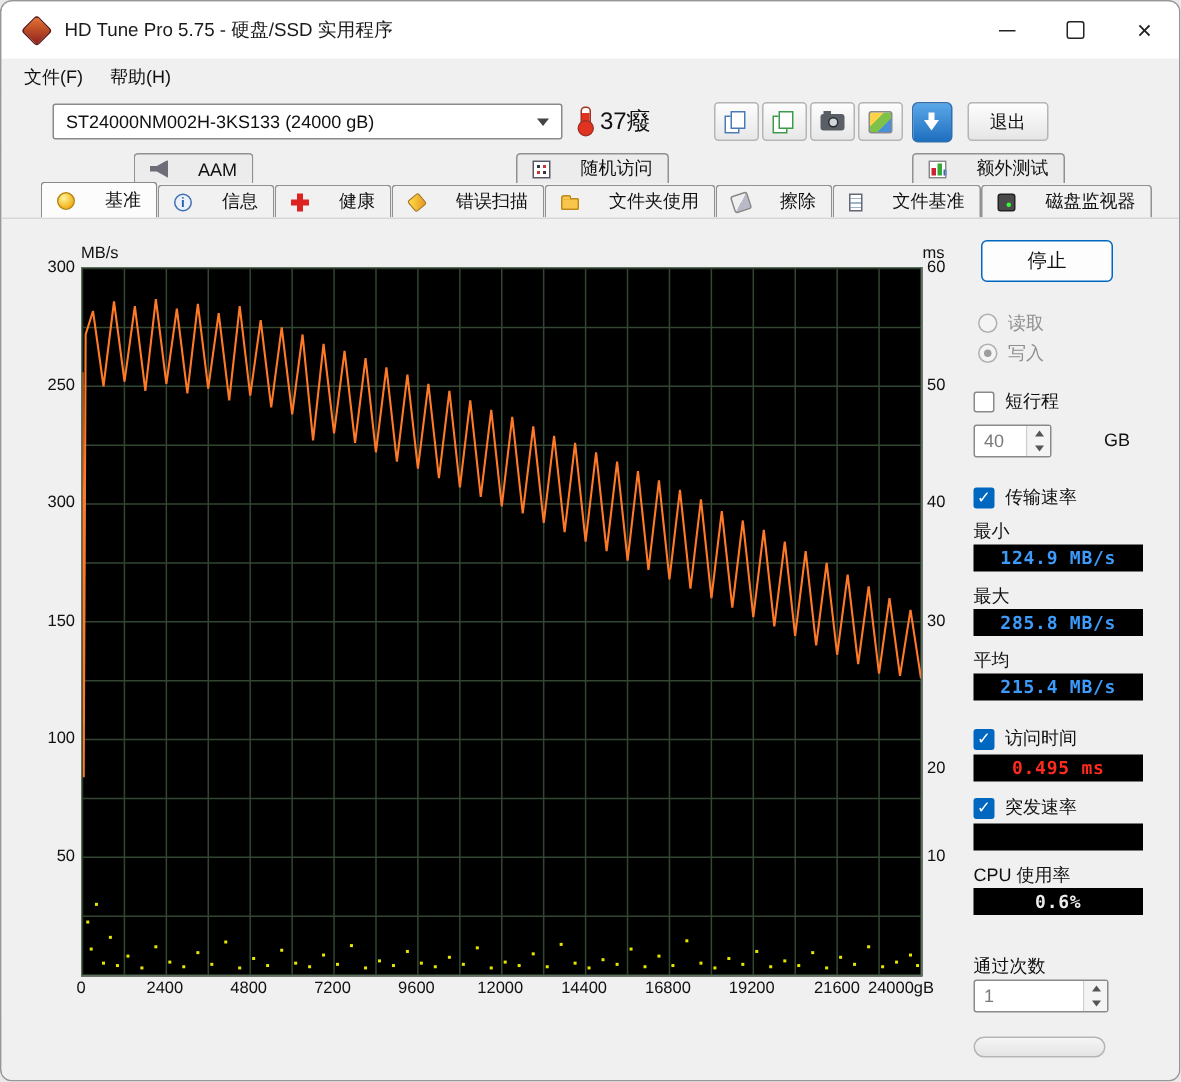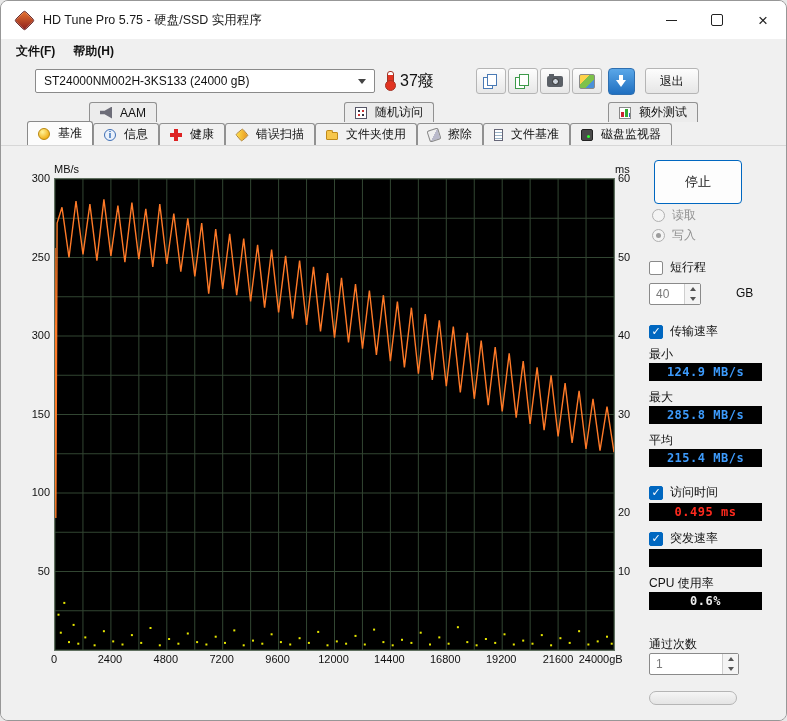--- a/index.html
+++ b/index.html
@@ -10,21 +10,21 @@
   .titlebar{height:38px;background:#fff;display:flex;align-items:center;position:relative;}
   .app-icon{width:15px;height:15px;margin:0 10px 0 15px;background:linear-gradient(135deg,#e8742e,#8c1f1f);
     border:1px solid #5a1515;border-radius:3px;transform:rotate(45deg) scale(.88);}
   .title-text{font-size:12.5px;color:#1a1a1a;}
   .win-controls{position:absolute;right:0;top:0;height:100%;display:flex;}
   .win-btn{width:46px;height:100%;display:flex;align-items:center;justify-content:center;color:#222;}
   .glyph-min{width:11px;height:1px;background:#222;}
   .glyph-max{width:10px;height:10px;border:1px solid #222;border-radius:2px;}
   .glyph-close{font-size:17px;line-height:1;}
   
-  .menubar{height:24px;display:flex;align-items:center;padding-left:6px;background:#f0f0f0;font-weight:bold;}
+  .menubar{height:24px;display:flex;align-items:center;padding-left:6px;background:#f0f0f0;}
   .menu-item{padding:3px 9px;border-radius:3px;}
   
   .toolbar{height:36px;display:flex;align-items:center;padding-left:34px;background:#f0f0f0;}
   .drive-select{width:340px;height:24px;box-sizing:border-box;background:#fff;border:1px solid #8a8a8a;
     border-radius:2px;display:flex;align-items:center;justify-content:space-between;padding:0 8px;font-size:12px;}
   .chevron-down{width:0;height:0;border-left:4px solid transparent;border-right:4px solid transparent;border-top:5px solid #444;}
   .temp-wrap{display:flex;align-items:center;margin-left:12px;gap:6px;}
   .thermo{position:relative;width:5px;height:13px;background:linear-gradient(#fff 25%,#e23321 25%);
     border:1px solid #a23324;border-radius:3px 3px 0 0;margin-bottom:5px;}
   .thermo::after{content:'';position:absolute;left:-3px;bottom:-6px;width:9px;height:9px;background:#e23321;
@@ -47,21 +47,21 @@
   .dl-btn{width:27px;height:27px;box-sizing:border-box;margin-left:6px;border:1px solid #2f6fb0;border-radius:4px;
     background:linear-gradient(#5aa7e8,#1f6fc0);display:flex;align-items:center;justify-content:center;}
   .ic-down{position:relative;width:10px;height:12px;}
   .ic-down::before{content:'';position:absolute;left:3px;top:0;width:4px;height:5px;background:#fff;}
   .ic-down::after{content:'';position:absolute;left:0;top:5px;border-left:5px solid transparent;
     border-right:5px solid transparent;border-top:7px solid #fff;}
   .exit-btn{width:54px;height:26px;margin-left:10px;border:1px solid #b5b5b5;border-radius:3px;
     background:linear-gradient(#fdfdfd,#e6e6e6);font-family:inherit;font-size:12px;color:#111;}
   
   .tabs{position:relative;height:46px;background:#f0f0f0;}
-  .tab{box-sizing:border-box;display:flex;align-items:center;gap:8px;padding:0 10px;height:22px;
+  .tab{box-sizing:border-box;display:flex;align-items:center;gap:20px;padding:0 10px;height:22px;
     border:1px solid #919191;border-bottom:none;border-radius:3px 3px 0 0;background:#f1f1f1;font-size:12px;white-space:nowrap;}
   .tab-row1 .tab{position:absolute;top:3px;height:20px;background:#ececec;}
   .tab-row2{position:absolute;left:26px;top:22px;height:24px;display:flex;align-items:flex-end;justify-content:flex-end;}
   .tab.active{height:24px;background:#fcfcfc;border-color:#8a8a8a;z-index:2;}
   .ti{width:12px;height:12px;flex:none;box-sizing:border-box;}
   .ti-aam{background:#6d6d78;clip-path:polygon(0 35%,38% 35%,100% 0,100% 100%,38% 65%,0 65%);}
   .ti-random{background:#fff;border:1px solid #556;position:relative;}
   .ti-random::after{content:'';position:absolute;left:2px;top:2px;width:2px;height:2px;background:#334;
     box-shadow:4px 4px 0 #334,4px 0 0 #c33,0 4px 0 #c33;}
   .ti-extra{border:1px solid #888;background:
@@ -91,21 +91,21 @@
   .axis-unit.right{left:589px;}
   .plot{position:absolute;left:28px;top:16px;width:559px;height:471px;background:#000;border:1px solid #5f6f5f;box-sizing:content-box;}
   .plot svg{display:block;width:559px;height:471px;}
   .ylab{position:absolute;width:24px;text-align:right;}
   .yrab{position:absolute;left:592px;}
   .xlab{position:absolute;top:491px;transform:translateX(-50%);}
   .xlab.last{transform:translateX(-78%);}
   
   .side-panel{position:absolute;top:6px;right:12px;width:150px;height:566px;}
   .side-panel>*{position:absolute;}
-  .stop-btn{top:8px;left:30px;width:88px;height:44px;background:#fdfdfd;border:1px solid #0067c0;
+  .stop-btn{top:8px;left:30px;width:88px;height:28px;background:#fdfdfd;border:1px solid #0067c0;
     border-radius:4px;font-family:inherit;font-size:13px;color:#111;}
   .radio-row{display:flex;align-items:center;gap:7px;color:#8f8f8f;left:28px;}
   .radio{width:13px;height:13px;box-sizing:border-box;border:1px solid #b0b0b0;border-radius:50%;background:#f4f4f4;position:relative;}
   .radio.selected::after{content:'';position:absolute;inset:3px;background:#9d9d9d;border-radius:50%;}
   .check-row{display:flex;align-items:center;gap:7px;left:25px;color:#111;}
   .checkbox{width:14px;height:14px;box-sizing:border-box;border:1px solid #8a8a8a;border-radius:2px;background:#fff;
     display:flex;align-items:center;justify-content:center;font-size:11px;color:#fff;}
   .checkbox.checked{background:#0067c0;border-color:#0067c0;}
   .checkbox.checked::after{content:'✓';}
   .spinbox{left:25px;width:52px;height:22px;box-sizing:border-box;border:1px solid #8a8a8a;border-radius:2px;

